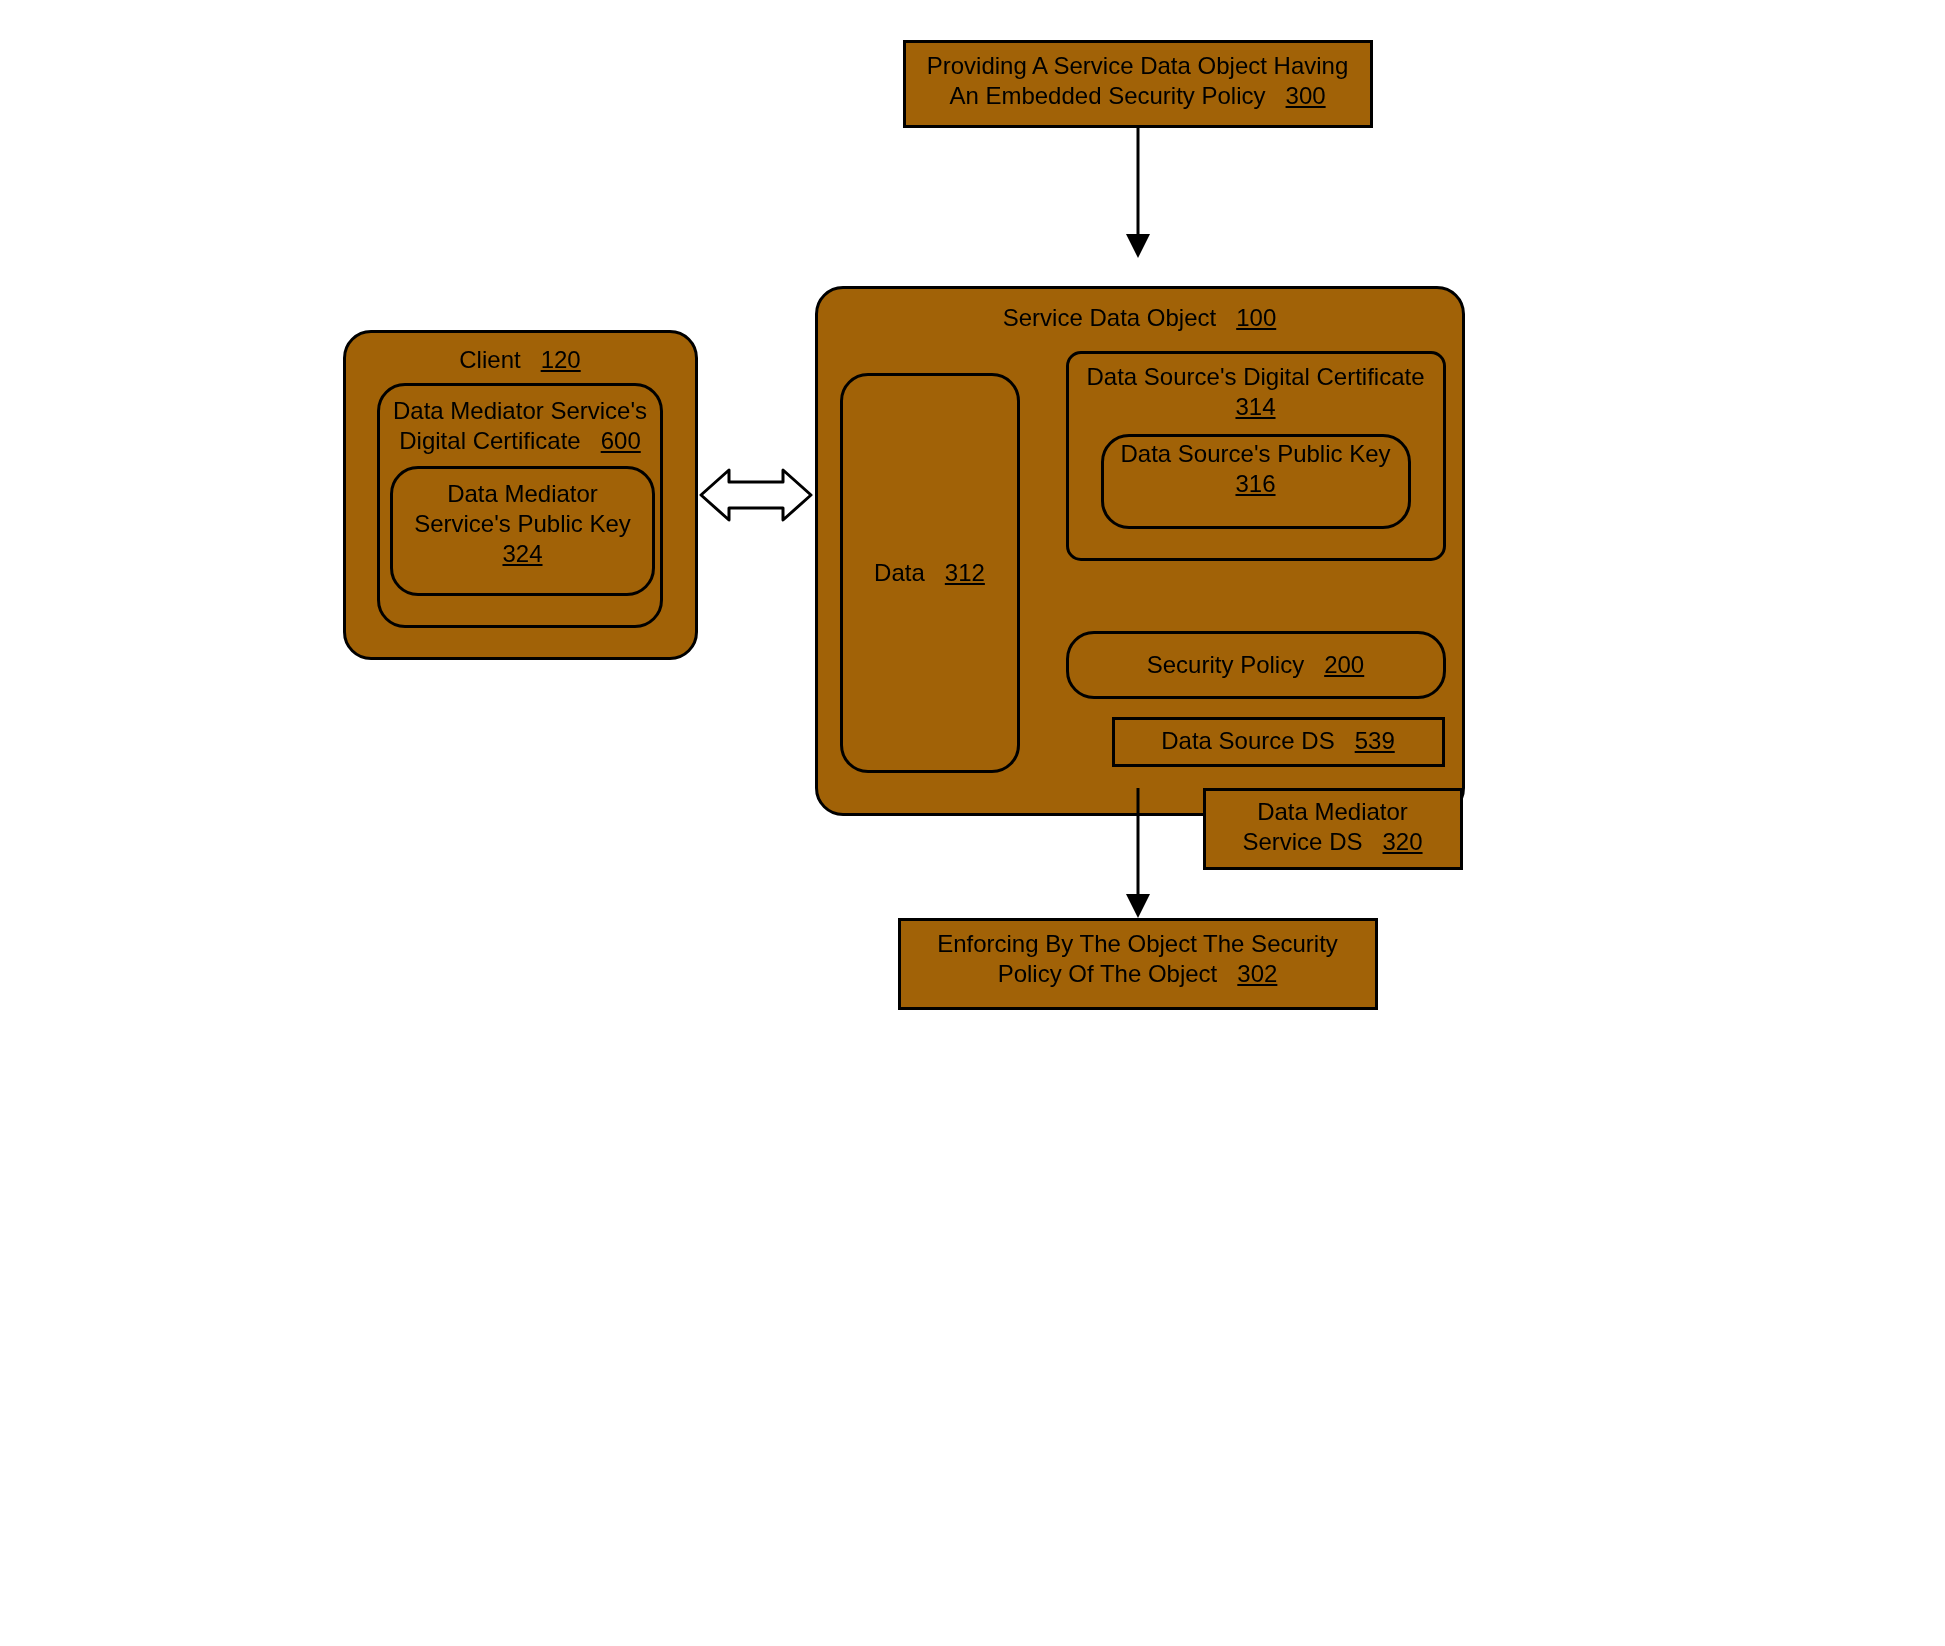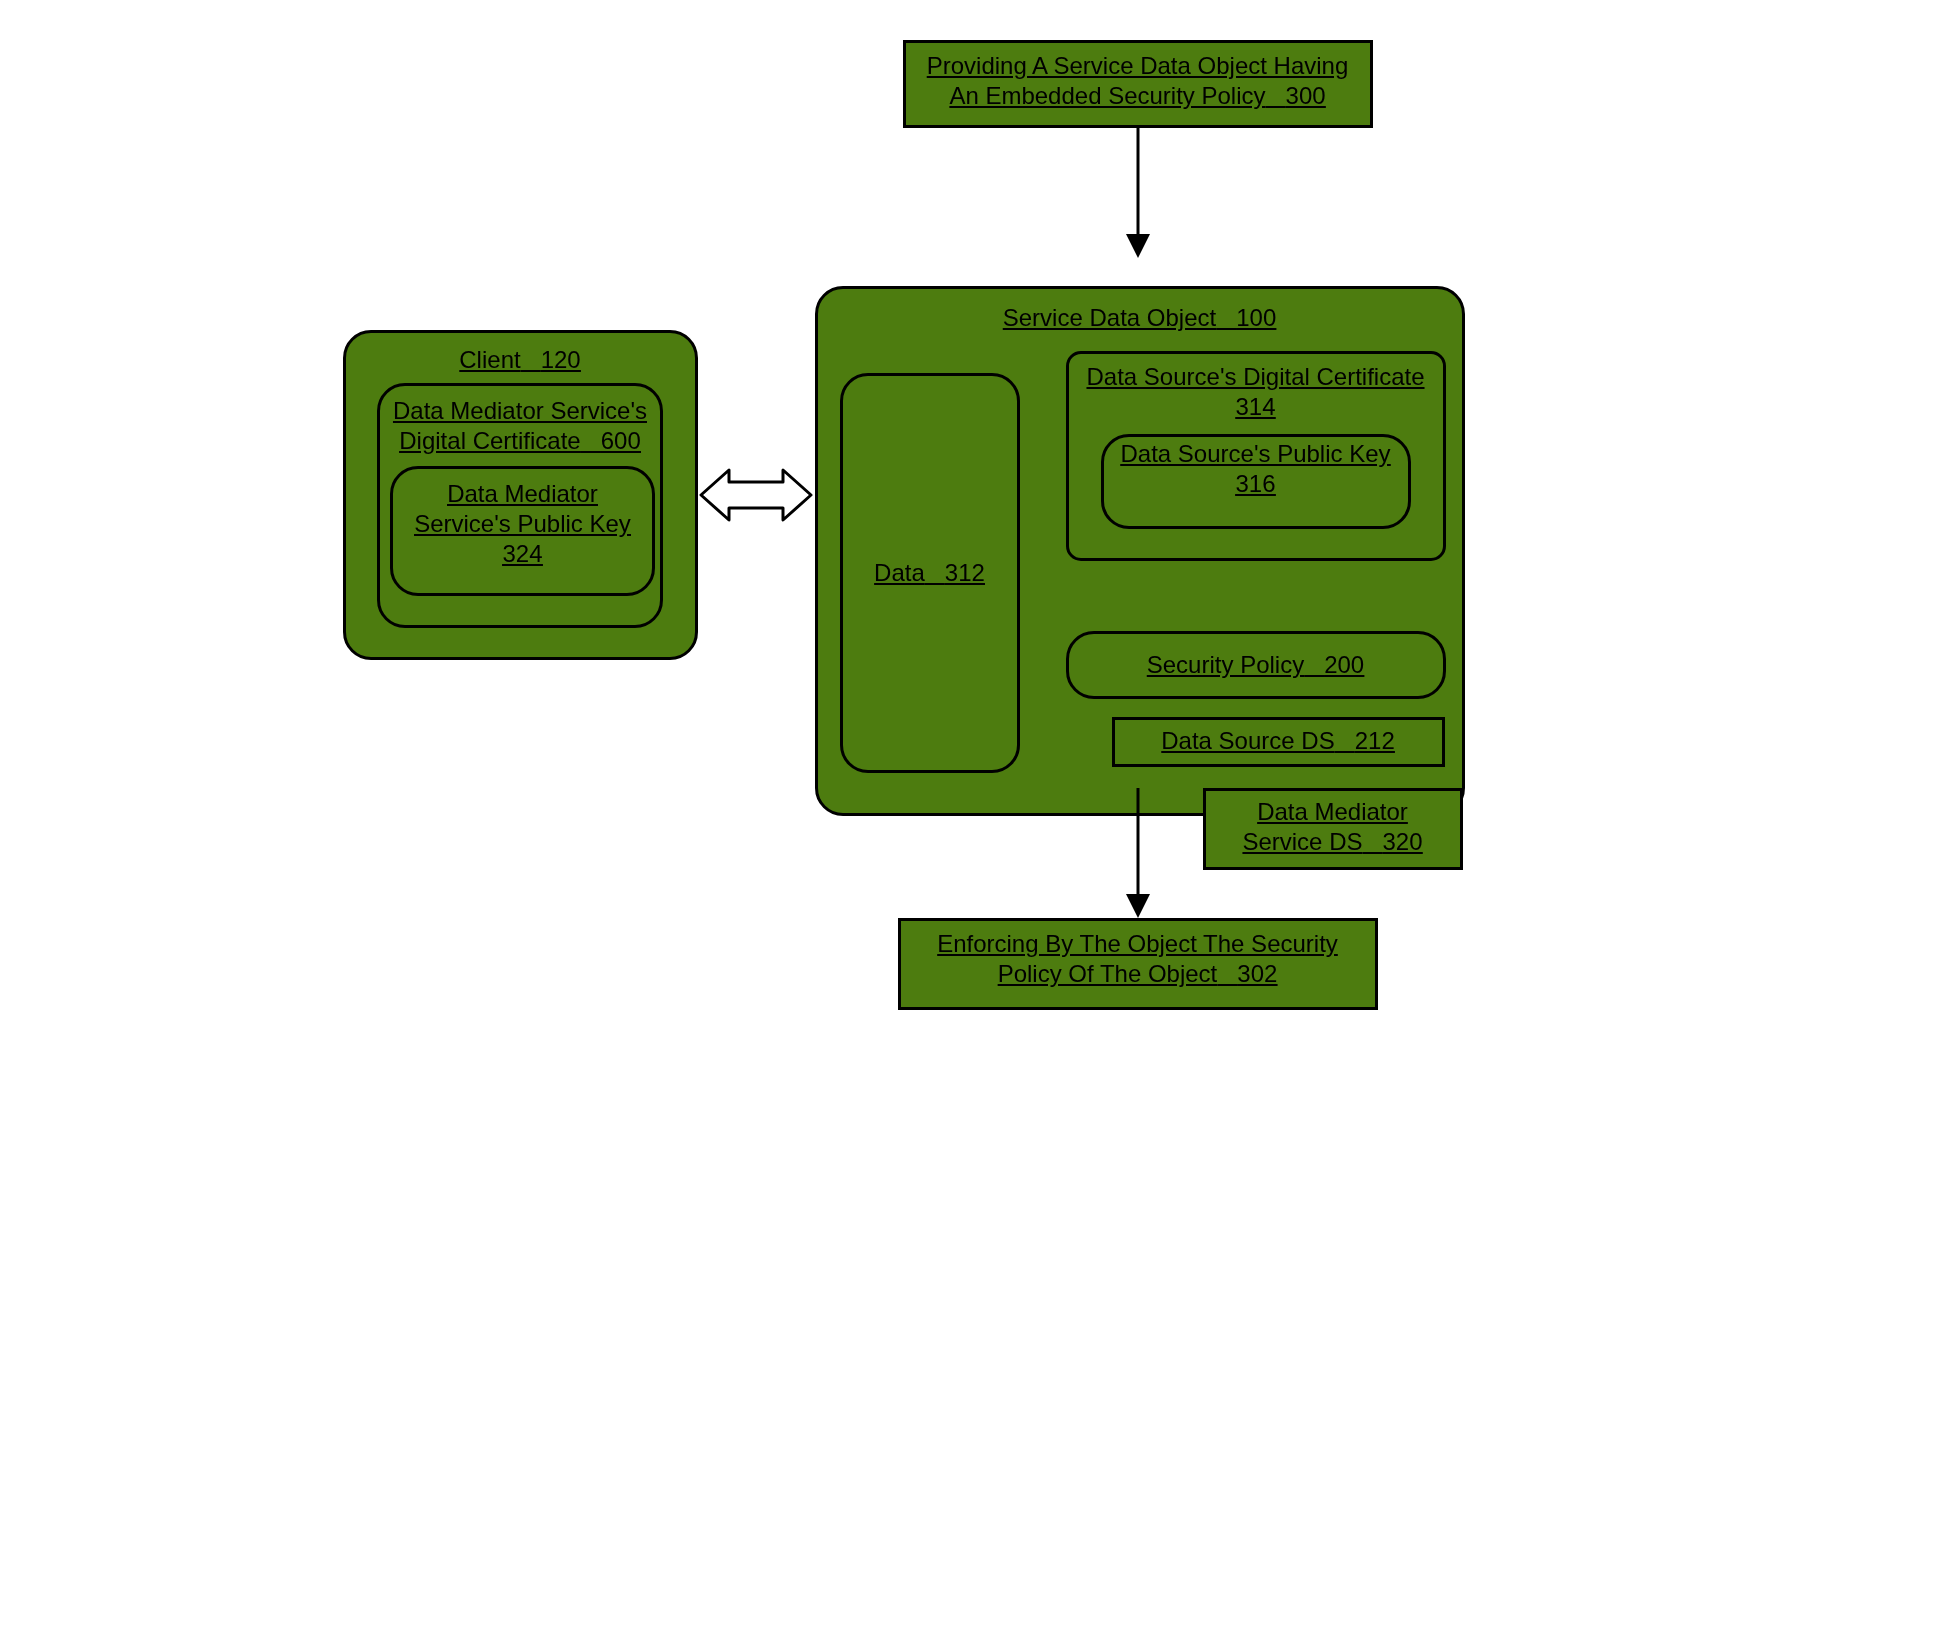--- a/index.html
+++ b/index.html
@@ -12,26 +12,25 @@
   }
   .diagram {
     position: relative;
     width: 1260px;
     height: 1050px;
     margin: 0 auto;
   }
   .box {
     position: absolute;
     border: 3px solid #000;
-    background: #4d7c0f;
+    background: #a16207;
     text-align: center;
     padding: 8px 10px;
     font-size: 24px;
     line-height: 1.25;
-    text-decoration: underline;
   }
   .rounded {
     border-radius: 28px;
   }
   .ref {
     text-decoration: underline;
   }
   .label-line {
     display: block;
   }
@@ -127,21 +126,21 @@
     <div class="box rounded" style="left:248px; top:342px; width:380px; height:68px; padding-top:16px;">
       <span>
         <span>Security Policy</span>
         &nbsp;&nbsp;<span class="ref">200</span>
       </span>
     </div>
 
     <div class="box" style="left:294px; top:428px; width:333px; height:50px; padding-top:6px; border-radius:0;">
       <span>
         <span>Data Source DS</span>
-        &nbsp;&nbsp;<span class="ref">212</span>
+        &nbsp;&nbsp;<span class="ref">539</span>
       </span>
     </div>
   </div>
 
   <div class="box" style="left:860px; top:748px; width:260px; height:82px; padding-top:6px; border-radius:0;">
     <span class="label-line">
       <span>Data Mediator</span>
     </span>
     <span class="label-line">
       <span>Service DS</span>

